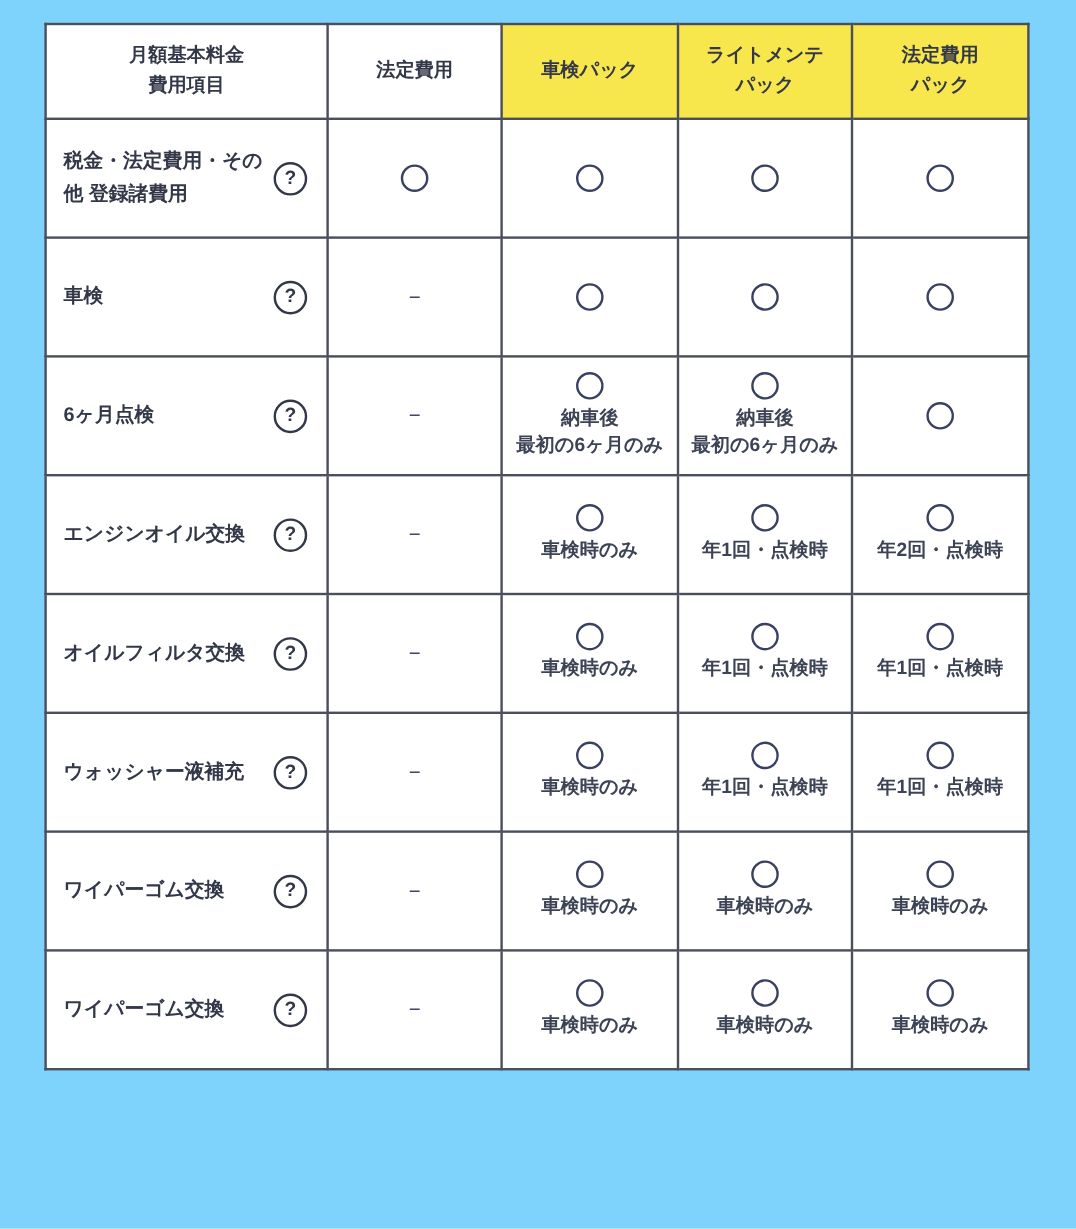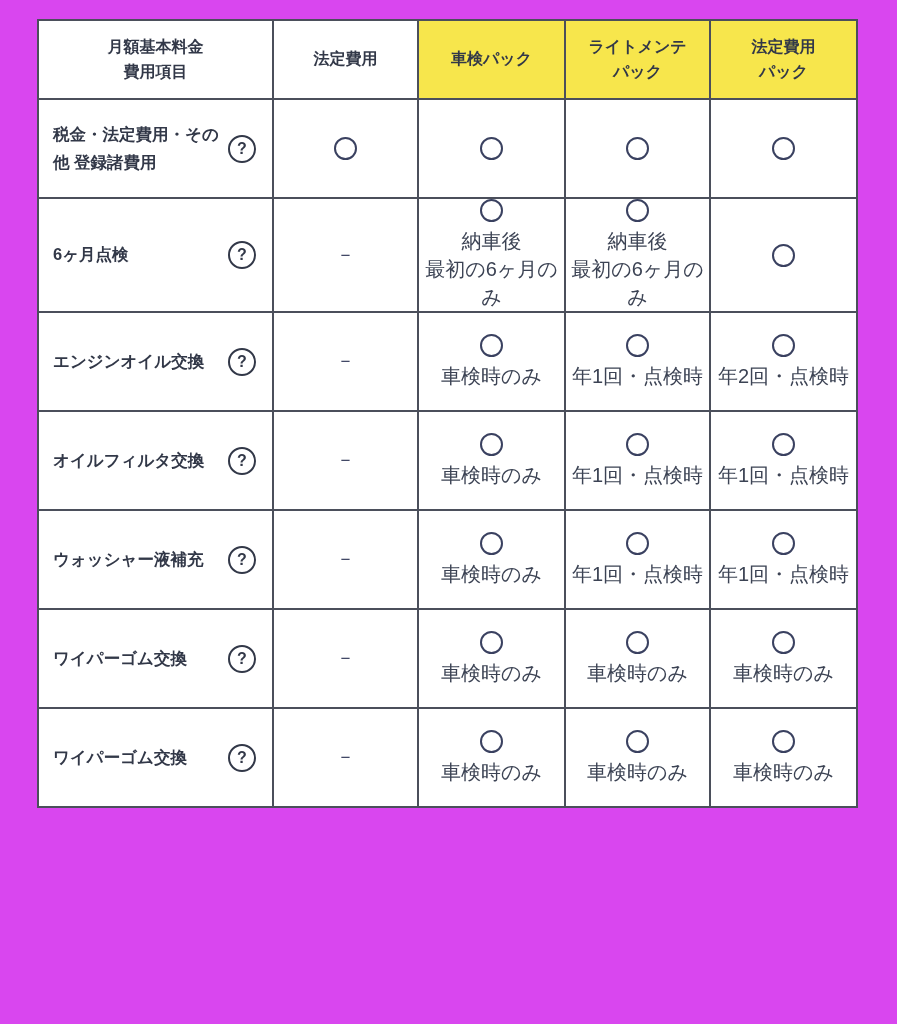--- a/index.html
+++ b/index.html
@@ -1,21 +1,21 @@
 <!DOCTYPE html>
 <html style="--ink: #323848; --line: #4b4f5b; --accent: #f7e64c; --ring: #3a4160; --note: #3c4354;"><head>
 <meta charset="utf-8">
 <style>
   html, body { margin: 0; padding: 0; background: #ffffff; }
   body {
     font-family: "Liberation Sans", "DejaVu Sans", sans-serif;
     color: var(--ink, #323848);
     -webkit-font-smoothing: antialiased;
   }
-  .page { position: relative; width: 897px; height: 1024px; background: #d946ef; overflow: hidden; }
+  .page { position: relative; width: 897px; height: 1024px; background: #7dd3fc; overflow: hidden; }
 
   table.compare {
     position: absolute; left: 37px; top: 19px;
     border-collapse: collapse; table-layout: fixed;
   }
   table.compare th, table.compare td {
     border: 2px solid var(--line, #4b4f5b);
     text-align: center; vertical-align: middle; padding: 0;
     background: #ffffff;
   }
@@ -57,22 +57,22 @@
     display: inline-block; box-sizing: border-box;
     width: 23px; height: 23px;
     border: 2.5px solid var(--ring, #3a4160); border-radius: 50%;
     background: transparent;
   }
   .dash {
     font-size: 17px; line-height: 1; color: var(--ring, #3a4160);
     font-weight: 400;
   }
   .note {
-    font-size: 20px; line-height: 1.4; white-space: pre-line;
-    color: var(--note, #3c4354); font-weight: 400;
+    font-size: 16px; line-height: 1.4; white-space: pre-line;
+    color: var(--note, #3c4354); font-weight: 700;
   }
 </style>
 </head>
 <body>
 
 <div class="page">
   <table class="compare">
     <colgroup>
       <col class="c-label">
         <col class="c-basic">
@@ -117,20 +117,48 @@
           </td>
           <td>
             <div class="cellstack">
               <span class="mark-circle"></span>
             </div>
           </td>
         </tr>
         <tr>
           <th>
             <div class="rowhead">
+              <span class="rowlabel">車検</span>
+              <span class="help">?</span>
+            </div>
+          </th>
+          <td>
+            <div class="cellstack">
+              <span class="dash">−</span>
+            </div>
+          </td>
+          <td>
+            <div class="cellstack">
+              <span class="mark-circle"></span>
+            </div>
+          </td>
+          <td>
+            <div class="cellstack">
+              <span class="mark-circle"></span>
+            </div>
+          </td>
+          <td>
+            <div class="cellstack">
+              <span class="mark-circle"></span>
+            </div>
+          </td>
+        </tr>
+        <tr>
+          <th>
+            <div class="rowhead">
               <span class="rowlabel">6ヶ月点検</span>
               <span class="help">?</span>
             </div>
           </th>
           <td>
             <div class="cellstack">
               <span class="dash">−</span>
             </div>
           </td>
           <td>

